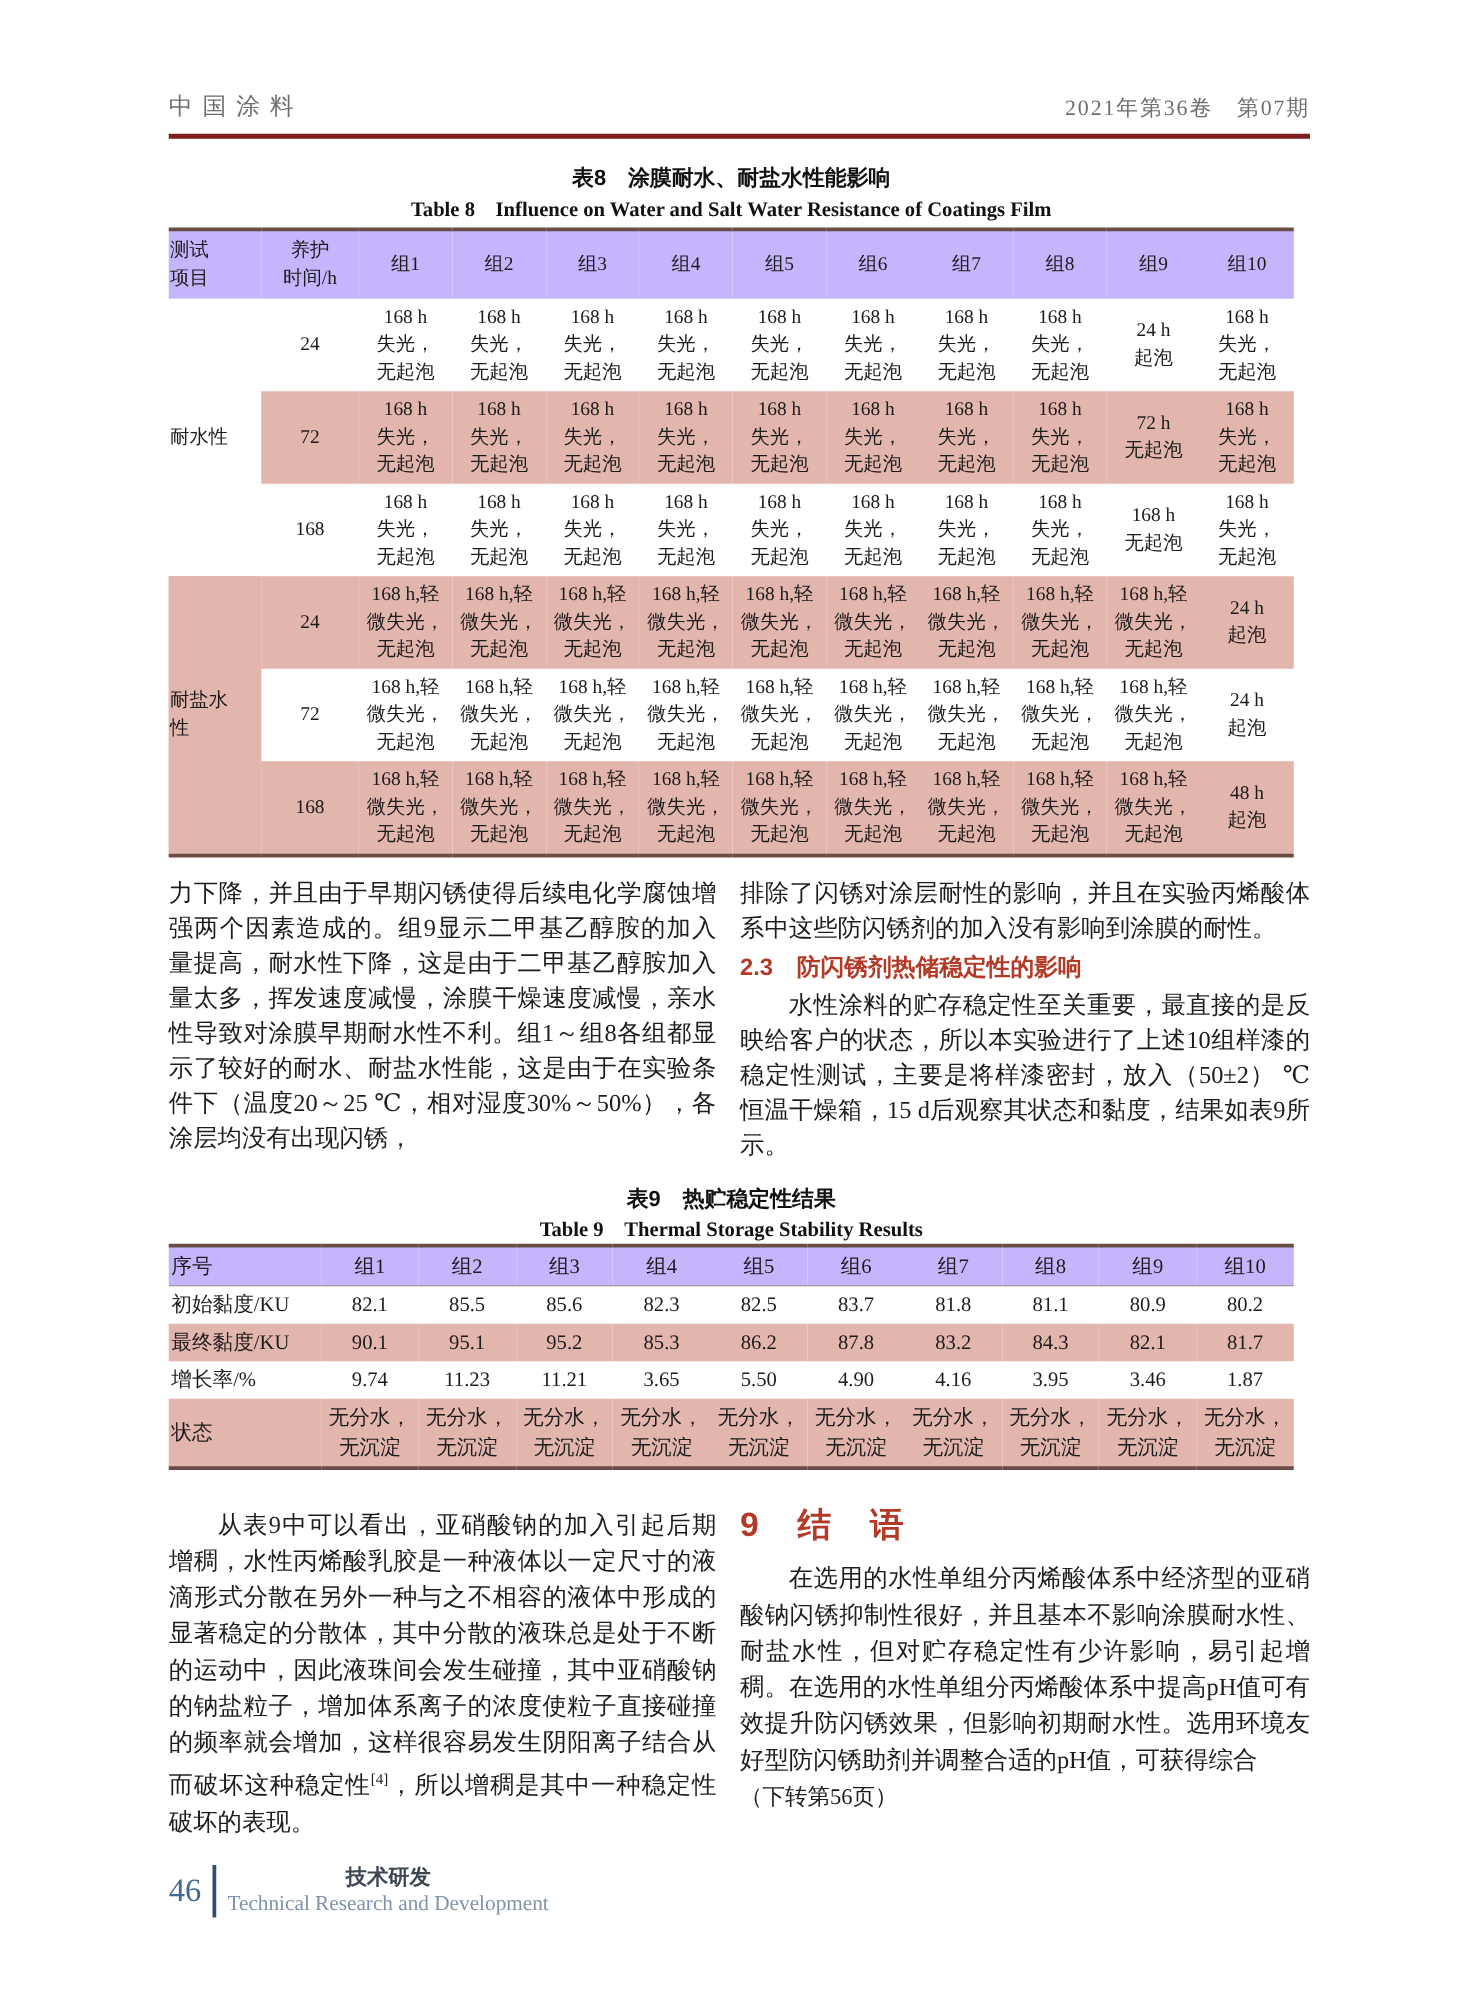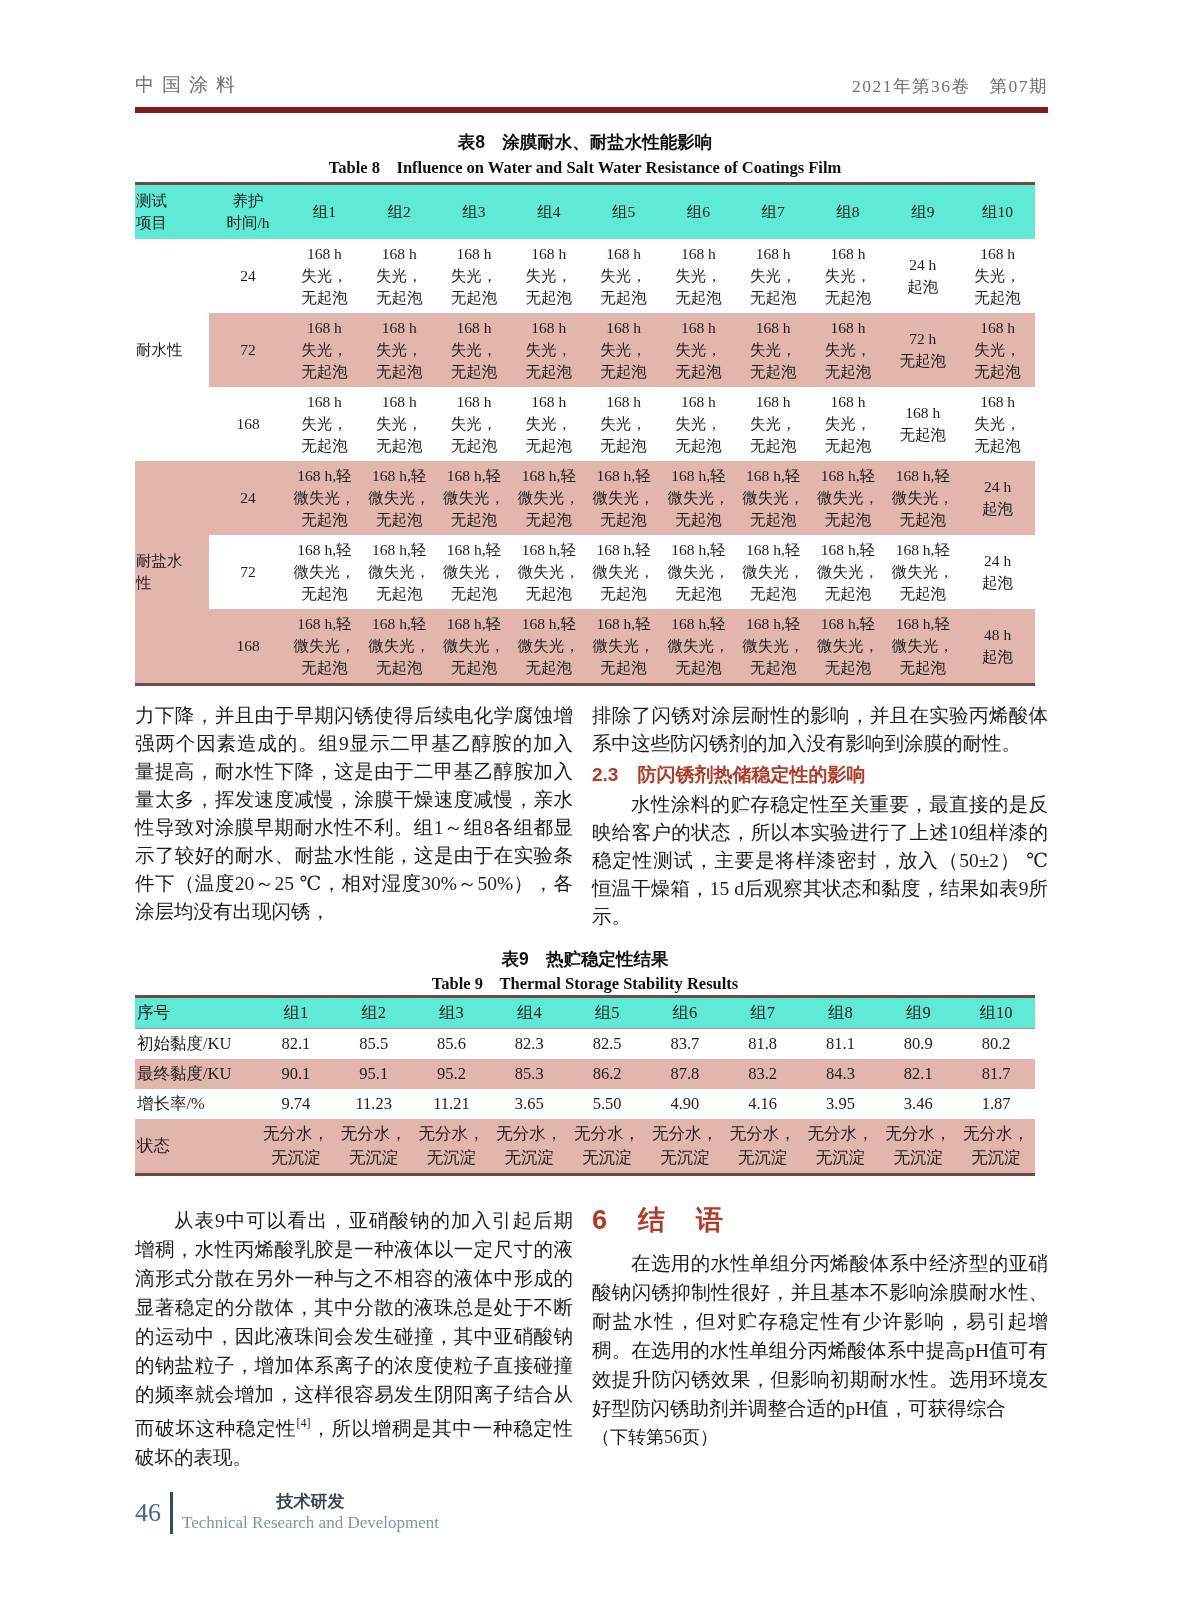--- a/index.html
+++ b/index.html
@@ -4,21 +4,21 @@
 <style>
   html,body{margin:0;padding:0;background:#ffffff;}
   .page{
     position:relative;width:1187px;height:1600px;background:#ffffff;overflow:hidden;
     font-family:"Liberation Serif","DejaVu Serif",serif;color:#1c1c1c;
   }
   
   .page-header{
     position:absolute;left:135px;top:72px;width:913px;
     display:flex;justify-content:space-between;align-items:flex-end;
-    border-bottom:6px solid #7f1d1d;padding-bottom:9px;
+    border-bottom:4px solid #7f1d1d;padding-bottom:9px;
   }
   .journal-name{font-size:19px;letter-spacing:8px;color:#6f6f6f;}
   .issue-info{font-size:17.5px;color:#6f6f6f;letter-spacing:1.5px;}
   
   .tbl-title-zh{
     position:absolute;left:135px;width:900px;text-align:center;
     font-family:"Liberation Sans","DejaVu Sans",sans-serif;
     font-weight:bold;font-size:17.5px;color:#111;
   }
   .tbl-title-en{
@@ -29,21 +29,21 @@
   #t9-zh{top:947px;} #t9-en{top:973px;}
   
   table.datatable{
     position:absolute;left:135px;width:900px;
     border-collapse:collapse;table-layout:fixed;text-align:center;
     border-top:3px solid #6a4c44;border-bottom:3px solid #6a4c44;
   }
   table.datatable th,table.datatable td{
     white-space:pre-line;vertical-align:middle;font-weight:normal;
   }
-  table.datatable thead tr{background:#5eead4;}
+  table.datatable thead tr{background:#c4b5fd;}
   table.datatable tr.shade{background:#e2b5ad;}
   table.datatable td.own-white{background:#ffffff;}
   table.datatable td.own-pink{background:#e2b5ad;}
   table.datatable .lbl{text-align:left;padding-left:8px;}
   #table8{top:182px;}
   #table8 th,#table8 td{font-size:15.5px;line-height:1.42;padding:4px 1px;}
   #table8 th{padding:5px 1px;}
   #table8 th:nth-child(1){width:72px;}
   #table8 th:nth-child(2){width:76px;}
   #table9{top:995px;}
@@ -400,21 +400,21 @@
 无沉淀</td>
         </tr>
       </tbody>
     </table>
 
   <div class="col bot-left">
     <p class="indent"><span>从表9中可以看出，亚硝酸钠的加入引起后期增稠，水性丙烯酸乳胶是一种液体以一定尺寸的液滴形式分散在另外一种与之不相容的液体中形成的显著稳定的分散体，其中分散的液珠总是处于不断的运动中，因此液珠间会发生碰撞，其中亚硝酸钠的钠盐粒子，增加体系离子的浓度使粒子直接碰撞的频率就会增加，这样很容易发生阴阳离子结合从而破坏这种稳定性</span><sup>[4]</sup><span>，所以增稠是其中一种稳定性破坏的表现。</span></p>
   </div>
 
   <div class="col bot-right">
-    <h2 class="sec-heading sec-main">6　结　语</h2>
+    <h2 class="sec-heading sec-main">9　结　语</h2>
     <p class="indent">在选用的水性单组分丙烯酸体系中经济型的亚硝酸钠闪锈抑制性很好，并且基本不影响涂膜耐水性、耐盐水性，但对贮存稳定性有少许影响，易引起增稠。在选用的水性单组分丙烯酸体系中提高pH值可有效提升防闪锈效果，但影响初期耐水性。选用环境友好型防闪锈助剂并调整合适的pH值，可获得综合</p>
     <p class="continued">（下转第56页）</p>
   </div>
 
   <div class="page-footer">
     <span class="page-number">46</span>
     <span class="footer-col">
       <div class="footer-zh">技术研发</div>
       <div class="footer-en">Technical Research and Development</div>
     </span>

